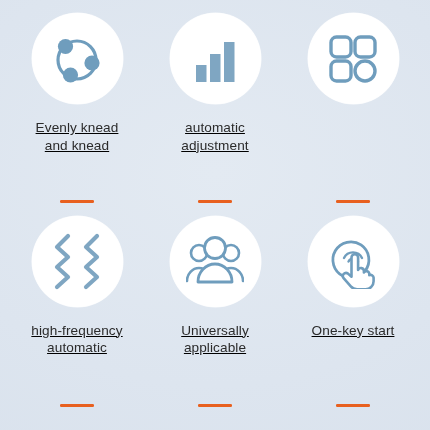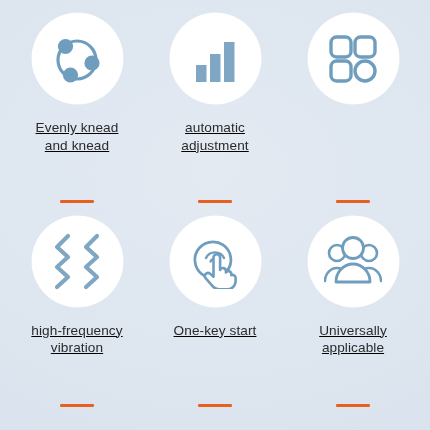--- a/index.html
+++ b/index.html
@@ -125,21 +125,42 @@
   <div class="feature-cell row-bottom">
     <div class="icon-badge">
       <span>
         <svg width="56" height="58" viewBox="0 0 56 58">
           <polyline points="19,4 8,15 19,25 8,35 19,45 8,55" fill="none" stroke="#7fa6c2" stroke-width="4.2" stroke-linejoin="round" stroke-linecap="round"></polyline>
           <polyline points="48,4 37,15 48,25 37,35 48,45 37,55" fill="none" stroke="#7fa6c2" stroke-width="4.2" stroke-linejoin="round" stroke-linecap="round"></polyline>
         </svg>
       </span>
     </div>
     <div class="feature-label">high-frequency
-vibration</div>
+automatic</div>
+    <div class="accent-dash"></div>
+  </div>
+
+  <div class="feature-cell row-bottom">
+    <div class="icon-badge">
+      <span>
+        <svg width="58" height="52" viewBox="0 0 58 52">
+
+          <circle cx="13" cy="18" r="8" fill="none" stroke="#6f9dbd" stroke-width="2.6"></circle>
+          <path d="M1 46 a12 13 0 0 1 24 0" fill="none" stroke="#6f9dbd" stroke-width="2.6" stroke-linecap="round"></path>
+
+          <circle cx="45" cy="18" r="8" fill="none" stroke="#6f9dbd" stroke-width="2.6"></circle>
+          <path d="M33 46 a12 13 0 0 1 24 0" fill="none" stroke="#6f9dbd" stroke-width="2.6" stroke-linecap="round"></path>
+
+          <circle cx="29" cy="13" r="10.5" fill="#ffffff" stroke="#6f9dbd" stroke-width="2.8"></circle>
+          <path d="M12 47 a17 18 0 0 1 34 0 z" fill="#ffffff" stroke="#6f9dbd" stroke-width="2.8" stroke-linejoin="round"></path>
+        </svg>
+      </span>
+    </div>
+    <div class="feature-label">Universally
+applicable</div>
     <div class="accent-dash"></div>
   </div>
 
   <div class="feature-cell row-bottom">
     <div class="icon-badge">
       <span>
         <svg width="56" height="56" viewBox="0 0 56 56">
 
           <path d="M40 38 A18 18 0 1 0 18 43" fill="none" stroke="#6f9dbd" stroke-width="2.8" stroke-linecap="round"></path>
 
@@ -159,34 +180,13 @@
                    l-7.2 -8.2
                    a3.2 3.2 0 0 1 4.4 -4.6
                    l3.5 3.1 z" fill="#ffffff" stroke="#6f9dbd" stroke-width="2.6" stroke-linejoin="round"></path>
         </svg>
       </span>
     </div>
     <div class="feature-label">One-key start</div>
     <div class="accent-dash"></div>
   </div>
 
-  <div class="feature-cell row-bottom">
-    <div class="icon-badge">
-      <span>
-        <svg width="58" height="52" viewBox="0 0 58 52">
-
-          <circle cx="13" cy="18" r="8" fill="none" stroke="#6f9dbd" stroke-width="2.6"></circle>
-          <path d="M1 46 a12 13 0 0 1 24 0" fill="none" stroke="#6f9dbd" stroke-width="2.6" stroke-linecap="round"></path>
-
-          <circle cx="45" cy="18" r="8" fill="none" stroke="#6f9dbd" stroke-width="2.6"></circle>
-          <path d="M33 46 a12 13 0 0 1 24 0" fill="none" stroke="#6f9dbd" stroke-width="2.6" stroke-linecap="round"></path>
-
-          <circle cx="29" cy="13" r="10.5" fill="#ffffff" stroke="#6f9dbd" stroke-width="2.8"></circle>
-          <path d="M12 47 a17 18 0 0 1 34 0 z" fill="#ffffff" stroke="#6f9dbd" stroke-width="2.8" stroke-linejoin="round"></path>
-        </svg>
-      </span>
-    </div>
-    <div class="feature-label">Universally
-applicable</div>
-    <div class="accent-dash"></div>
-  </div>
-
 </div>
 
 </body></html>

